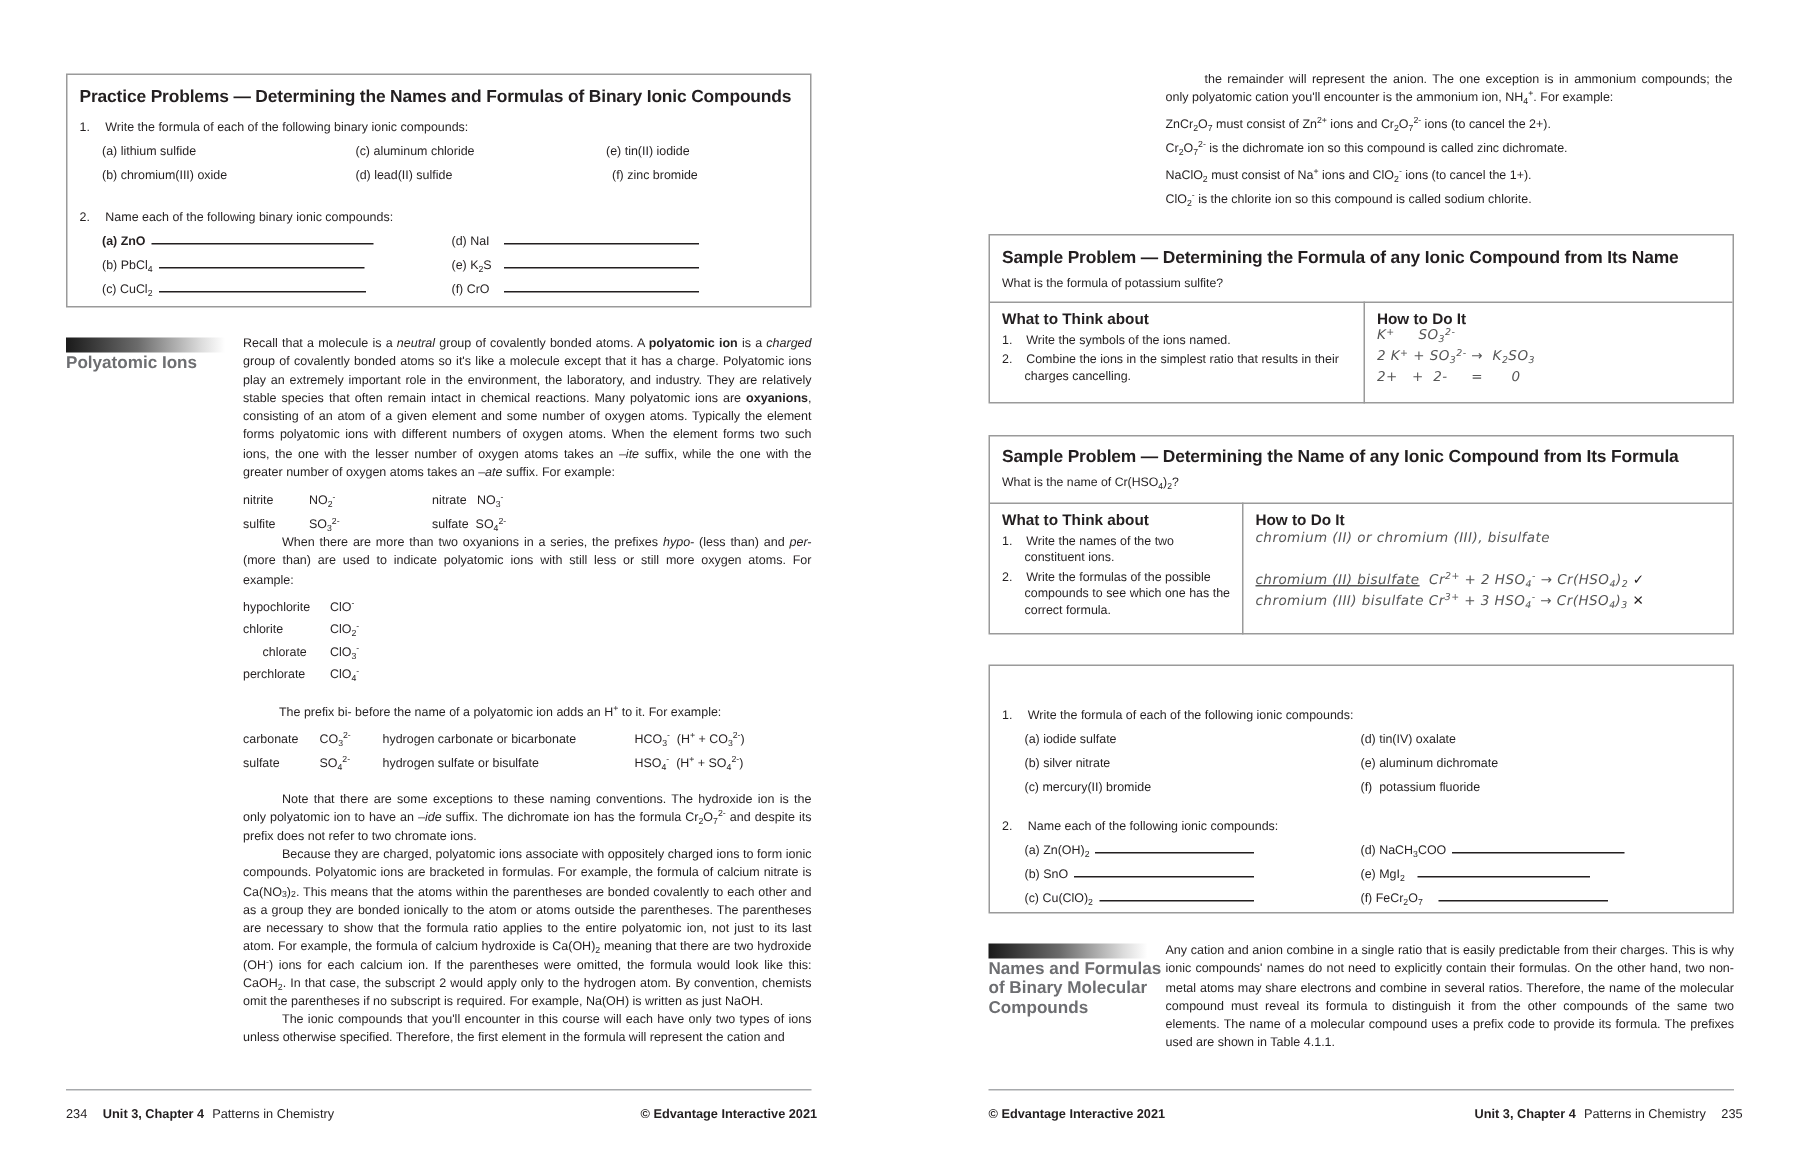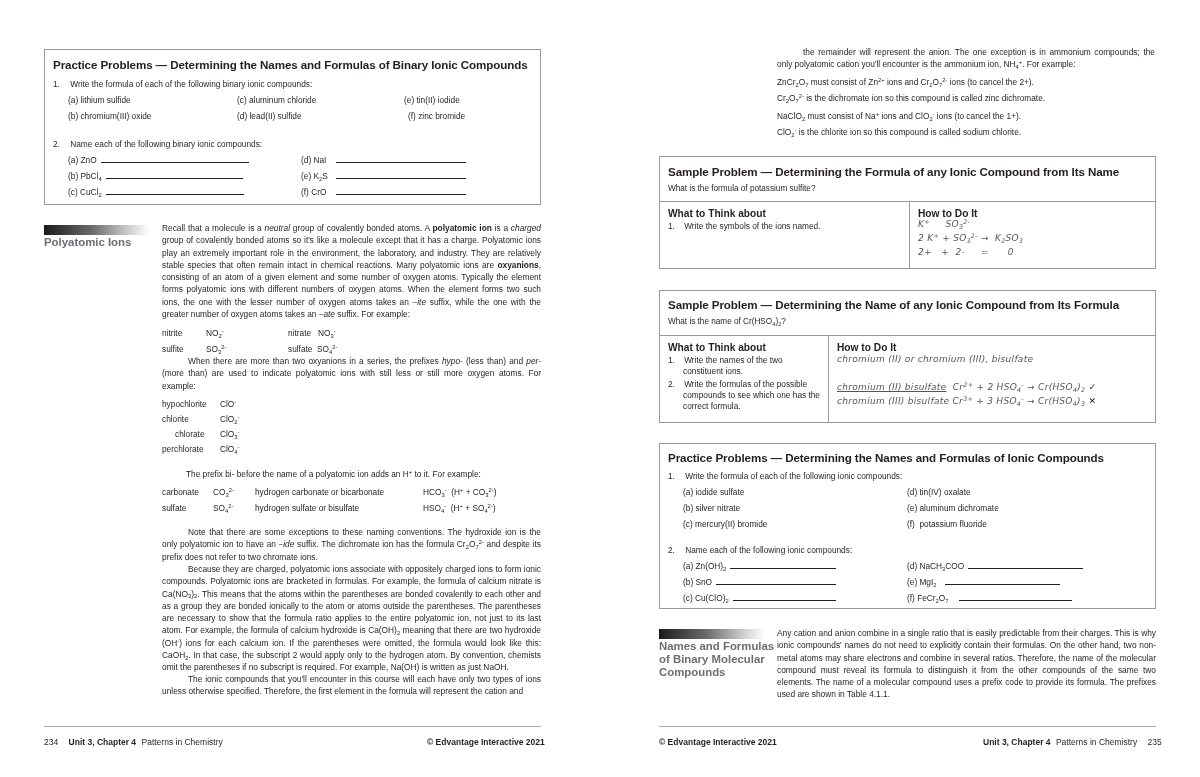--- a/index.html
+++ b/index.html
@@ -54,21 +54,21 @@
     <div class="q-line" style="left:192px; top:45px;"><span>(c)</span> <span>aluminum chloride</span></div>
     <div class="q-line" style="left:192px; top:61px;"><span>(d)</span> <span>lead(II) sulfide</span></div>
     <div class="q-line" style="left:359px; top:45px;"><span>(e)</span> <span>tin(II) iodide</span></div>
     <div class="q-line" style="left:363px; top:61px;"><span>(f)</span> <span>zinc bromide</span></div>
 
     <div class="q-line" style="left:8px; top:89px;">
       <span>2.</span>
       <span style="margin-left:8px;margin-top:20px;">Name each of the following binary ionic compounds:</span>
     </div>
 
-    <div class="q-line" style="left:23px; top:105px;">(a) ZnO<span class="blank" style="width:148px;"></span></div>
+    <div class="q-line" style="left:23px; top:105px;font-weight:bold;">(a) ZnO<span class="blank" style="width:148px;"></span></div>
     <div class="q-line" style="left:23px; top:121px;">(b) PbCl<sub>4</sub><span class="blank" style="width:137px;"></span></div>
     <div class="q-line" style="left:23px; top:137px;">(c) CuCl<sub>2</sub><span class="blank" style="width:138px;"></span></div>
     <div class="q-line" style="left:256px; top:105px;">(d) NaI<span class="blank" style="width:130px; margin-left:10px;"></span></div>
     <div class="q-line" style="left:256px; top:121px;">(e) K<sub>2</sub>S<span class="blank" style="width:130px; margin-left:8px;"></span></div>
     <div class="q-line" style="left:256px; top:137px;">(f) CrO<span class="blank" style="width:130px; margin-left:10px;"></span></div>
   </div>
 
   <div class="section-bar" style="left:44px; top:225px; width:106px;"></div>
   <div class="section-heading" style="left:44px; top:236px;">Polyatomic Ions</div>
 
@@ -140,20 +140,21 @@
   <div class="row" style="left:177px; top:127px;">ClO<sub>2</sub><sup>-</sup> is the chlorite ion so this compound is called sodium chlorite.</div>
 
   <div class="box" style="left:59px; top:156px; width:497px; height:113px;">
     <div class="box-title" style="position:absolute; left:8px; top:7px;">Sample Problem — Determining the Formula of any Ionic Compound from Its Name</div>
     <div class="box-sub" style="position:absolute; left:8px; top:27px;">What is the formula of potassium sulfite?</div>
     <div class="divider-h" style="left:0; top:44px; width:100%;"></div>
     <div class="divider-v" style="left:249px; top:44px; height:68px;"></div>
 
     <div class="sub-title" style="position:absolute; left:8px; top:50px;">What to Think about</div>
     <div class="q-line" style="left:8px; top:64px;">1.&nbsp;&nbsp;&nbsp;&nbsp;<span>Write the symbols of the ions named.</span></div>
+    <div class="q-line" style="left:8px; top:77px; white-space:normal; width:236px; padding-left:15px; text-indent:-15px;">2.&nbsp;&nbsp;&nbsp;&nbsp;<span>Combine the ions in the simplest ratio that results in their charges cancelling.</span></div>
 
     <div class="sub-title" style="position:absolute; left:258px; top:50px;">How to Do It</div>
     <div class="q-line hand" style="left:258px; top:62px;">K<sup>+</sup>&nbsp;&nbsp;&nbsp;&nbsp;&nbsp;SO<sub>3</sub><sup>2-</sup></div>
     <div class="q-line hand" style="left:258px; top:76px;">2 K<sup>+</sup> + SO<sub>3</sub><sup>2-</sup> → &nbsp;K<sub>2</sub>SO<sub>3</sub></div>
     <div class="q-line hand" style="left:258px; top:90px;">2+ &nbsp; + &nbsp;2- &nbsp;&nbsp;&nbsp;&nbsp;= &nbsp;&nbsp;&nbsp;&nbsp;&nbsp;0</div>
   </div>
 
   <div class="box" style="left:59px; top:290px; width:497px; height:133px;">
     <div class="box-title" style="position:absolute; left:8px; top:6px;">Sample Problem — Determining the Name of any Ionic Compound from Its Formula</div>
     <div class="box-sub" style="position:absolute; left:8px; top:26px;">What is the name of Cr(HSO<sub>4</sub>)<sub>2</sub>?</div>
@@ -164,21 +165,20 @@
     <div class="q-line" style="left:8px; top:64px; white-space:normal; width:155px; padding-left:15px; text-indent:-15px;">1.&nbsp;&nbsp;&nbsp;&nbsp;<span>Write the names of the two constituent ions.</span></div>
     <div class="q-line" style="left:8px; top:88px; white-space:normal; width:155px; padding-left:15px; text-indent:-15px;">2.&nbsp;&nbsp;&nbsp;&nbsp;<span>Write the formulas of the possible compounds to see which one has the correct formula.</span></div>
 
     <div class="sub-title" style="position:absolute; left:177px; top:50px;">How to Do It</div>
     <div class="q-line hand" style="left:177px; top:63px;">chromium (II) or chromium (III), bisulfate</div>
     <div class="q-line hand" style="left:177px; top:91px;"><span style="text-decoration:underline;">chromium (II) bisulfate</span>&nbsp; Cr<sup>2+</sup> + 2 HSO<sub>4</sub><sup>-</sup> → Cr(HSO<sub>4</sub>)<sub>2</sub> <span style="color:#231f20; font-style:normal;">✓</span></div>
     <div class="q-line hand" style="left:177px; top:105px;"><span>chromium (III) bisulfate</span> Cr<sup>3+</sup> + 3 HSO<sub>4</sub><sup>-</sup> → Cr(HSO<sub>4</sub>)<sub>3</sub> <span style="color:#231f20; font-style:normal;">✕</span></div>
   </div>
 
   <div class="box" style="left:59px; top:443px; width:497px; height:166px;">
-    <div class="box-title" style="position:absolute; left:8px; top:6px;">Practice Problems — Determining the Names and Formulas of Ionic Compounds</div>
 
     <div class="q-line" style="left:8px; top:27px;">
       <span>1.</span>
       <span style="margin-left:8px;">Write the formula of each of the following ionic compounds:</span>
     </div>
     <div class="q-line" style="left:23px; top:43px;"><span>(a)</span> <span>iodide sulfate</span></div>
     <div class="q-line" style="left:23px; top:59px;"><span>(b)</span> <span>silver nitrate</span></div>
     <div class="q-line" style="left:23px; top:75px;"><span>(c)</span> <span>mercury(II) bromide</span></div>
     <div class="q-line" style="left:247px; top:43px;"><span>(d)</span> <span>tin(IV) oxalate</span></div>
     <div class="q-line" style="left:247px; top:59px;"><span>(e)</span> <span>aluminum dichromate</span></div>

